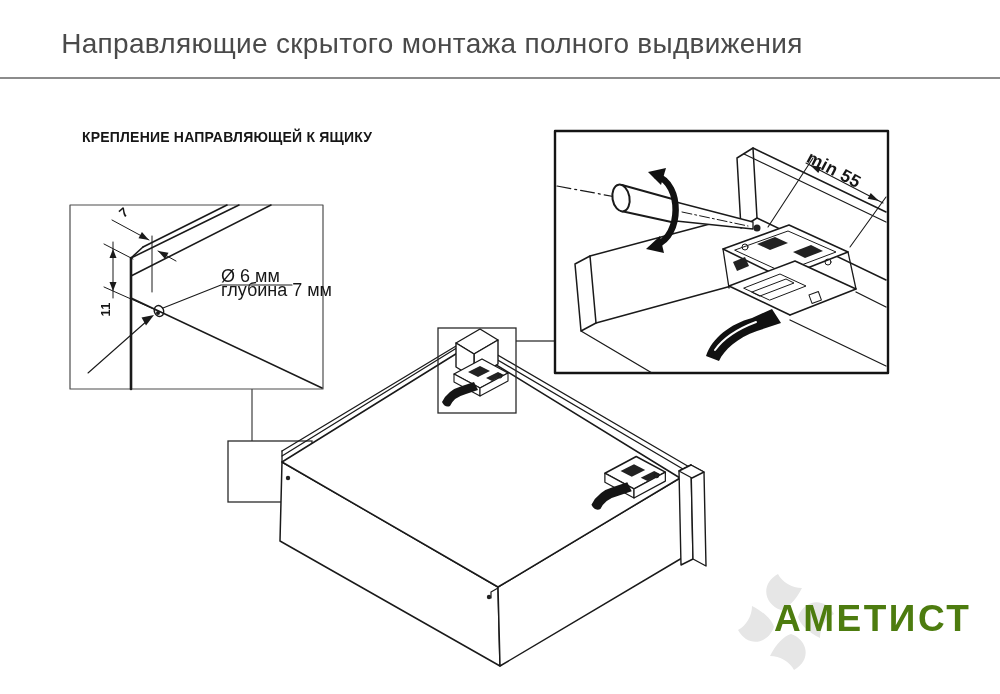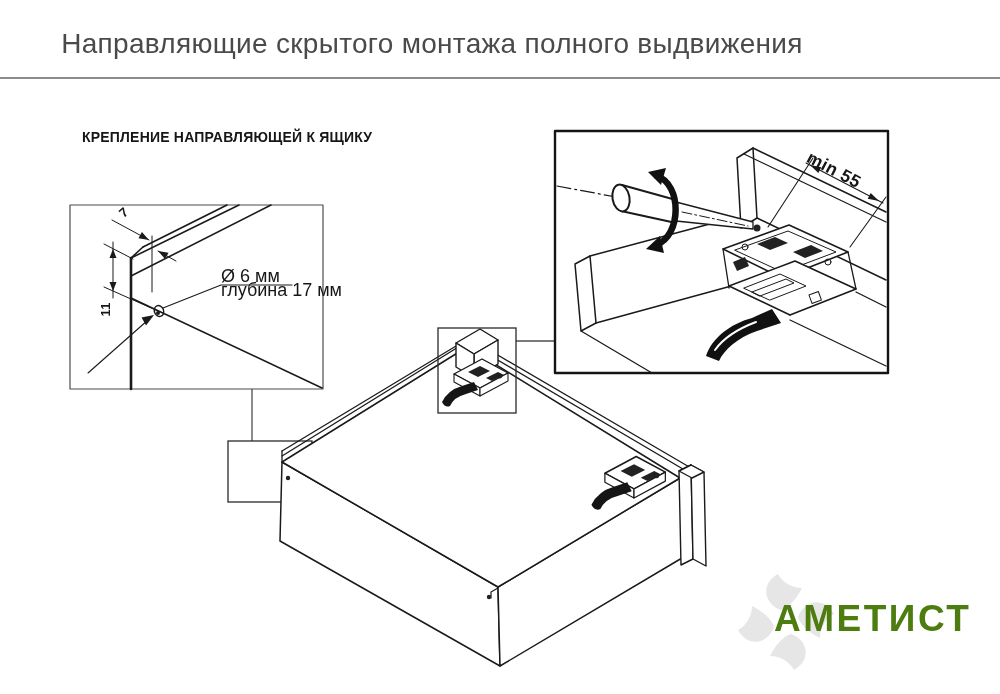--- a/index.html
+++ b/index.html
@@ -177,17 +177,17 @@
     <path d="M -5,-12 C -22,-18 -26,-38 -8,-48 C -4,-40 6,-34 16,-34 C 10,-22 2,-14 -5,-12 Z" transform="rotate(90)"></path>
     <path d="M -5,-12 C -22,-18 -26,-38 -8,-48 C -4,-40 6,-34 16,-34 C 10,-22 2,-14 -5,-12 Z" transform="rotate(180)"></path>
     <path d="M -5,-12 C -22,-18 -26,-38 -8,-48 C -4,-40 6,-34 16,-34 C 10,-22 2,-14 -5,-12 Z" transform="rotate(270)"></path>
   </g>
 </svg>
 
 <div class="abs dim-label" id="dim7">7</div>
 <div class="abs dim-label" id="dim11">11</div>
 <div class="abs" id="hole-label">
   <div>Ø 6 мм</div>
-  <div>глубина 17 мм</div>
+  <div>глубина 7 мм</div>
 </div>
 <div class="abs" id="min55">min 55</div>
 
 <div class="abs" id="logo-text">АМЕТИСТ</div>
 
 </body></html>

